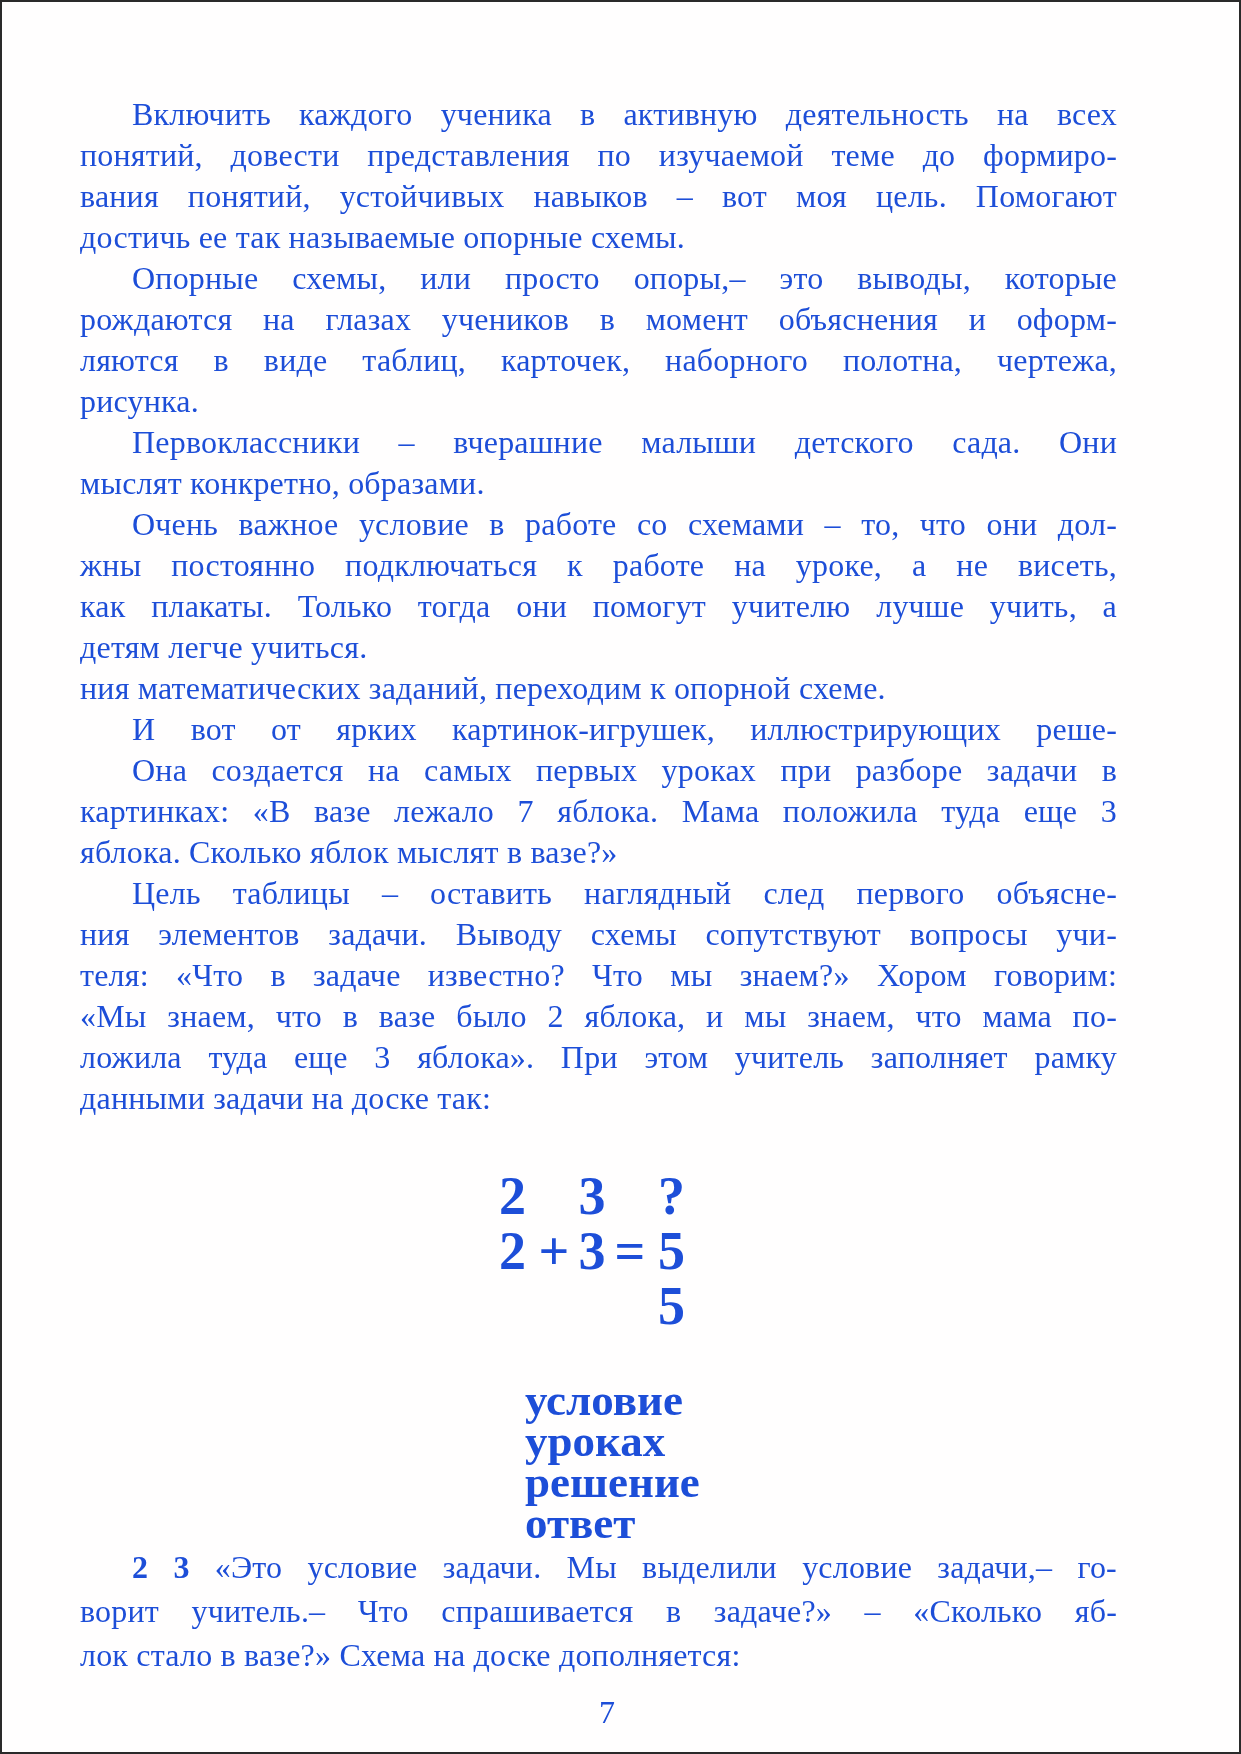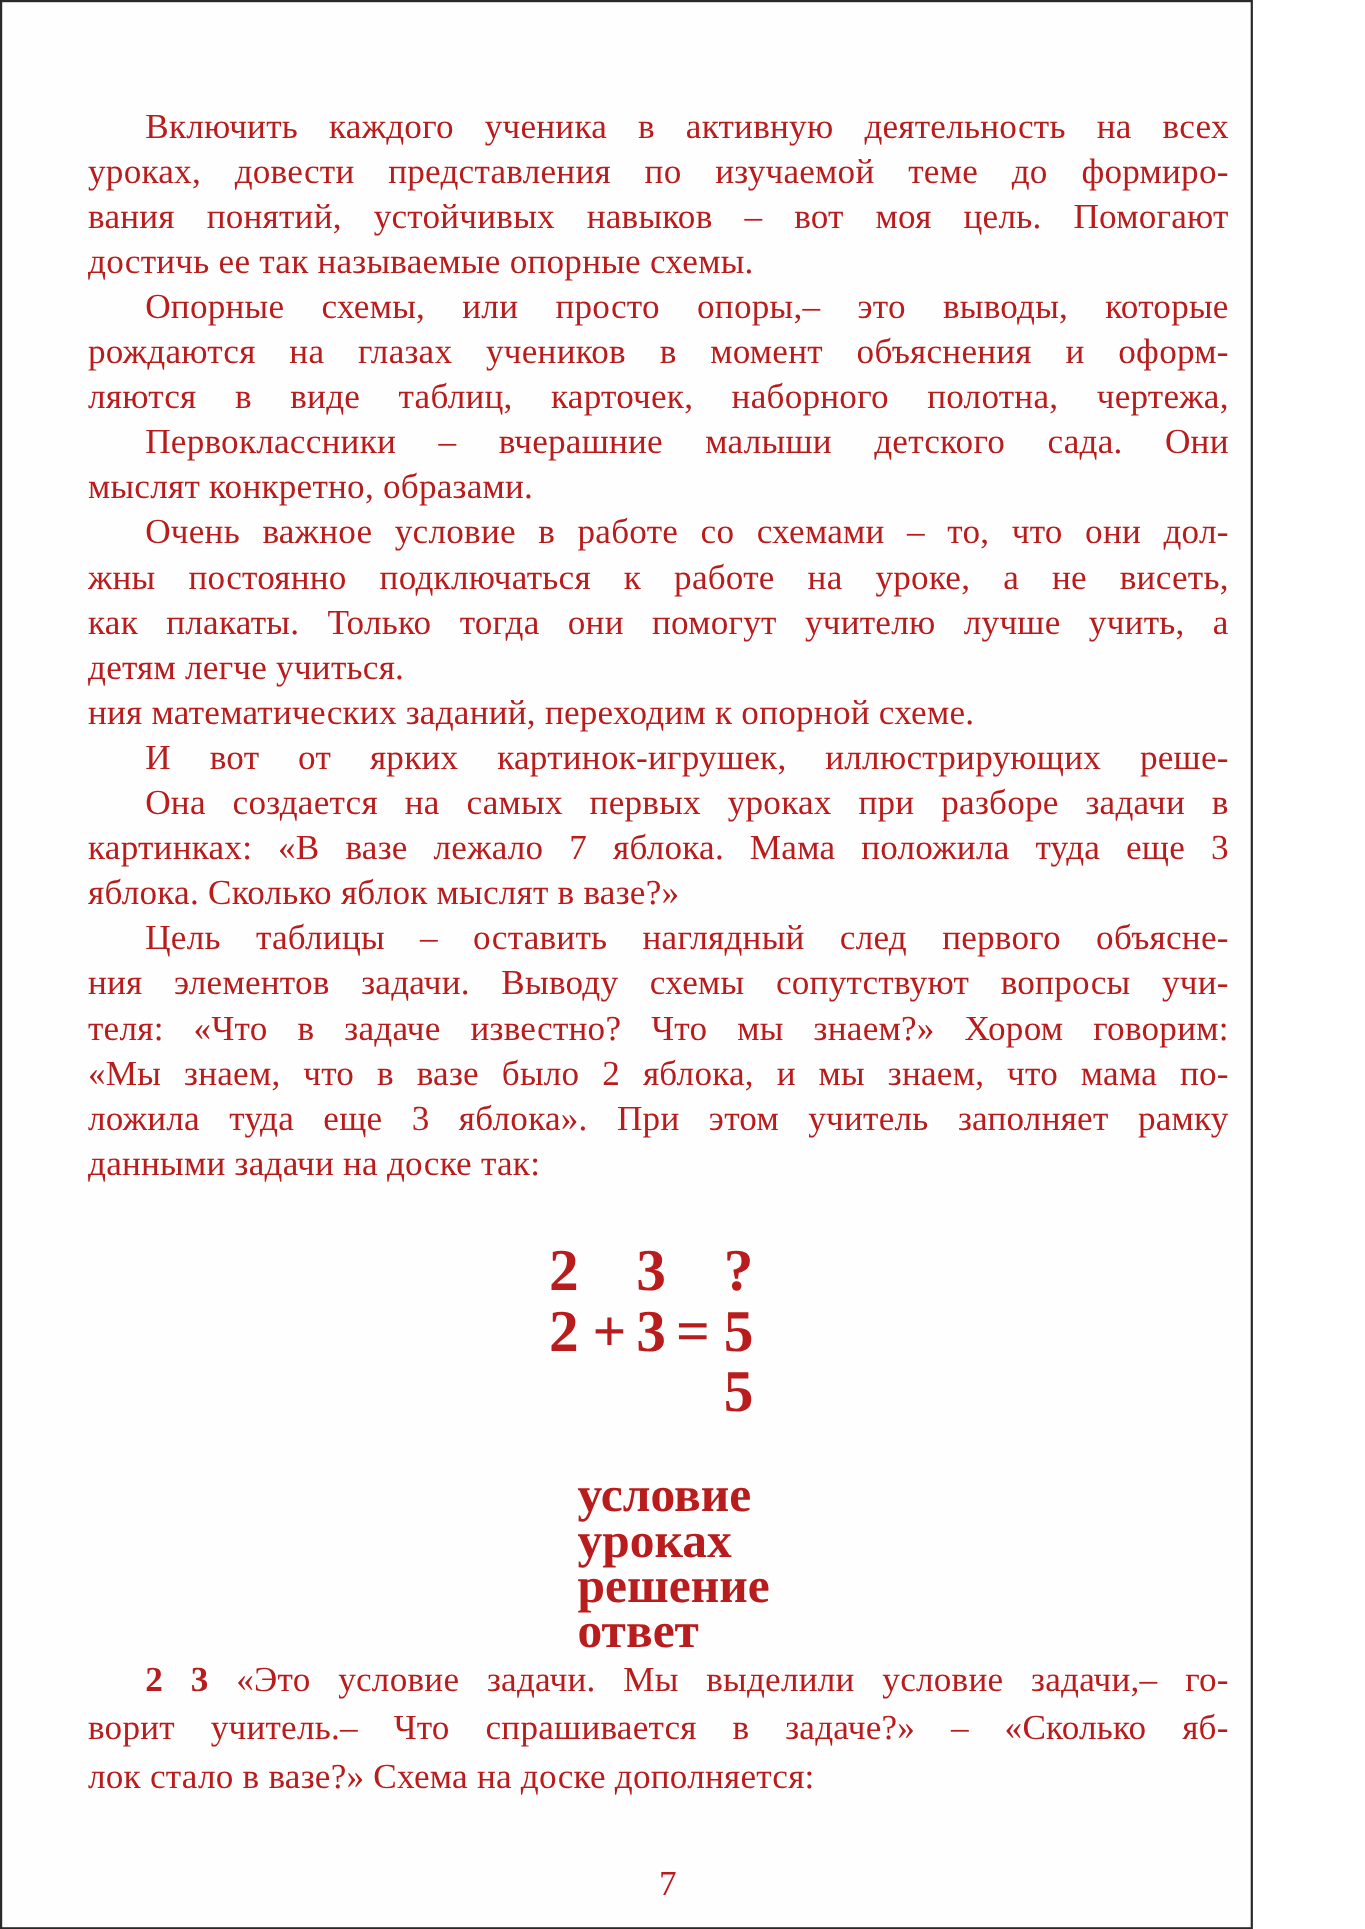--- a/index.html
+++ b/index.html
@@ -1,24 +1,24 @@
 <!DOCTYPE html>
 <html lang="ru"><head>
 <meta charset="utf-8">
 <style>
   html,body{margin:0;padding:0;background:#ffffff;}
   .page{
     position:relative;
-    width:1139px;height:1754px;
+    width:1241px;height:1754px;
     background:#fffefe;
     box-sizing:border-box;
     border:2px solid #2a2a2a;
     overflow:hidden;
     font-family:"Liberation Serif","DejaVu Serif",serif;
-    color:#b91c1c;
+    color:#1d4ed8;
   }
   .text-block{
     position:absolute;
     left:78px;top:92px;
     width:1037px;
   }
   .paragraph{margin:0;}
   .line{
     font-size:32px;
     line-height:41px;
@@ -70,28 +70,29 @@
 </head>
 <body>
 
 <div class="page">
 
   <div class="text-block">
 
     <div id="paras">
         <div class="paragraph">
           <div class="line indent">Включить каждого ученика в активную деятельность на всех</div>
-          <div class="line">уроках, довести представления по изучаемой теме до формиро-</div>
+          <div class="line">понятий, довести представления по изучаемой теме до формиро-</div>
           <div class="line">вания понятий, устойчивых навыков – вот моя цель. Помогают</div>
           <div class="line last">достичь ее так называемые опорные схемы.</div>
         </div>
         <div class="paragraph">
           <div class="line indent">Опорные схемы, или просто опоры,– это выводы, которые</div>
           <div class="line">рождаются на глазах учеников в момент объяснения и оформ-</div>
           <div class="line">ляются в виде таблиц, карточек, наборного полотна, чертежа,</div>
+          <div class="line last">рисунка.</div>
         </div>
         <div class="paragraph">
           <div class="line indent">Первоклассники – вчерашние малыши детского сада. Они</div>
           <div class="line last">мыслят конкретно, образами.</div>
         </div>
         <div class="paragraph">
           <div class="line indent">Очень важное условие в работе со схемами – то, что они дол-</div>
           <div class="line">жны постоянно подключаться к работе на уроке, а не висеть,</div>
           <div class="line">как плакаты. Только тогда они помогут учителю лучше учить, а</div>
           <div class="line last">детям легче учиться.</div>

